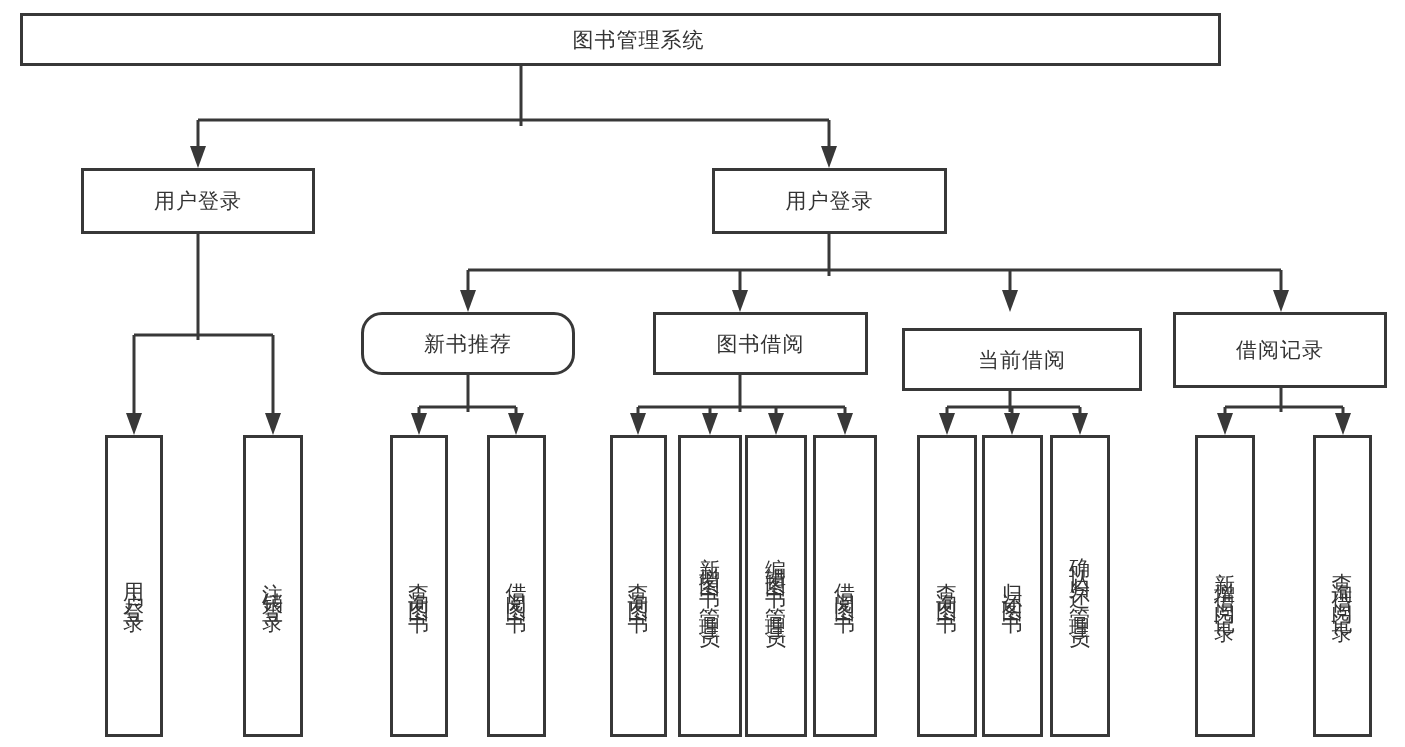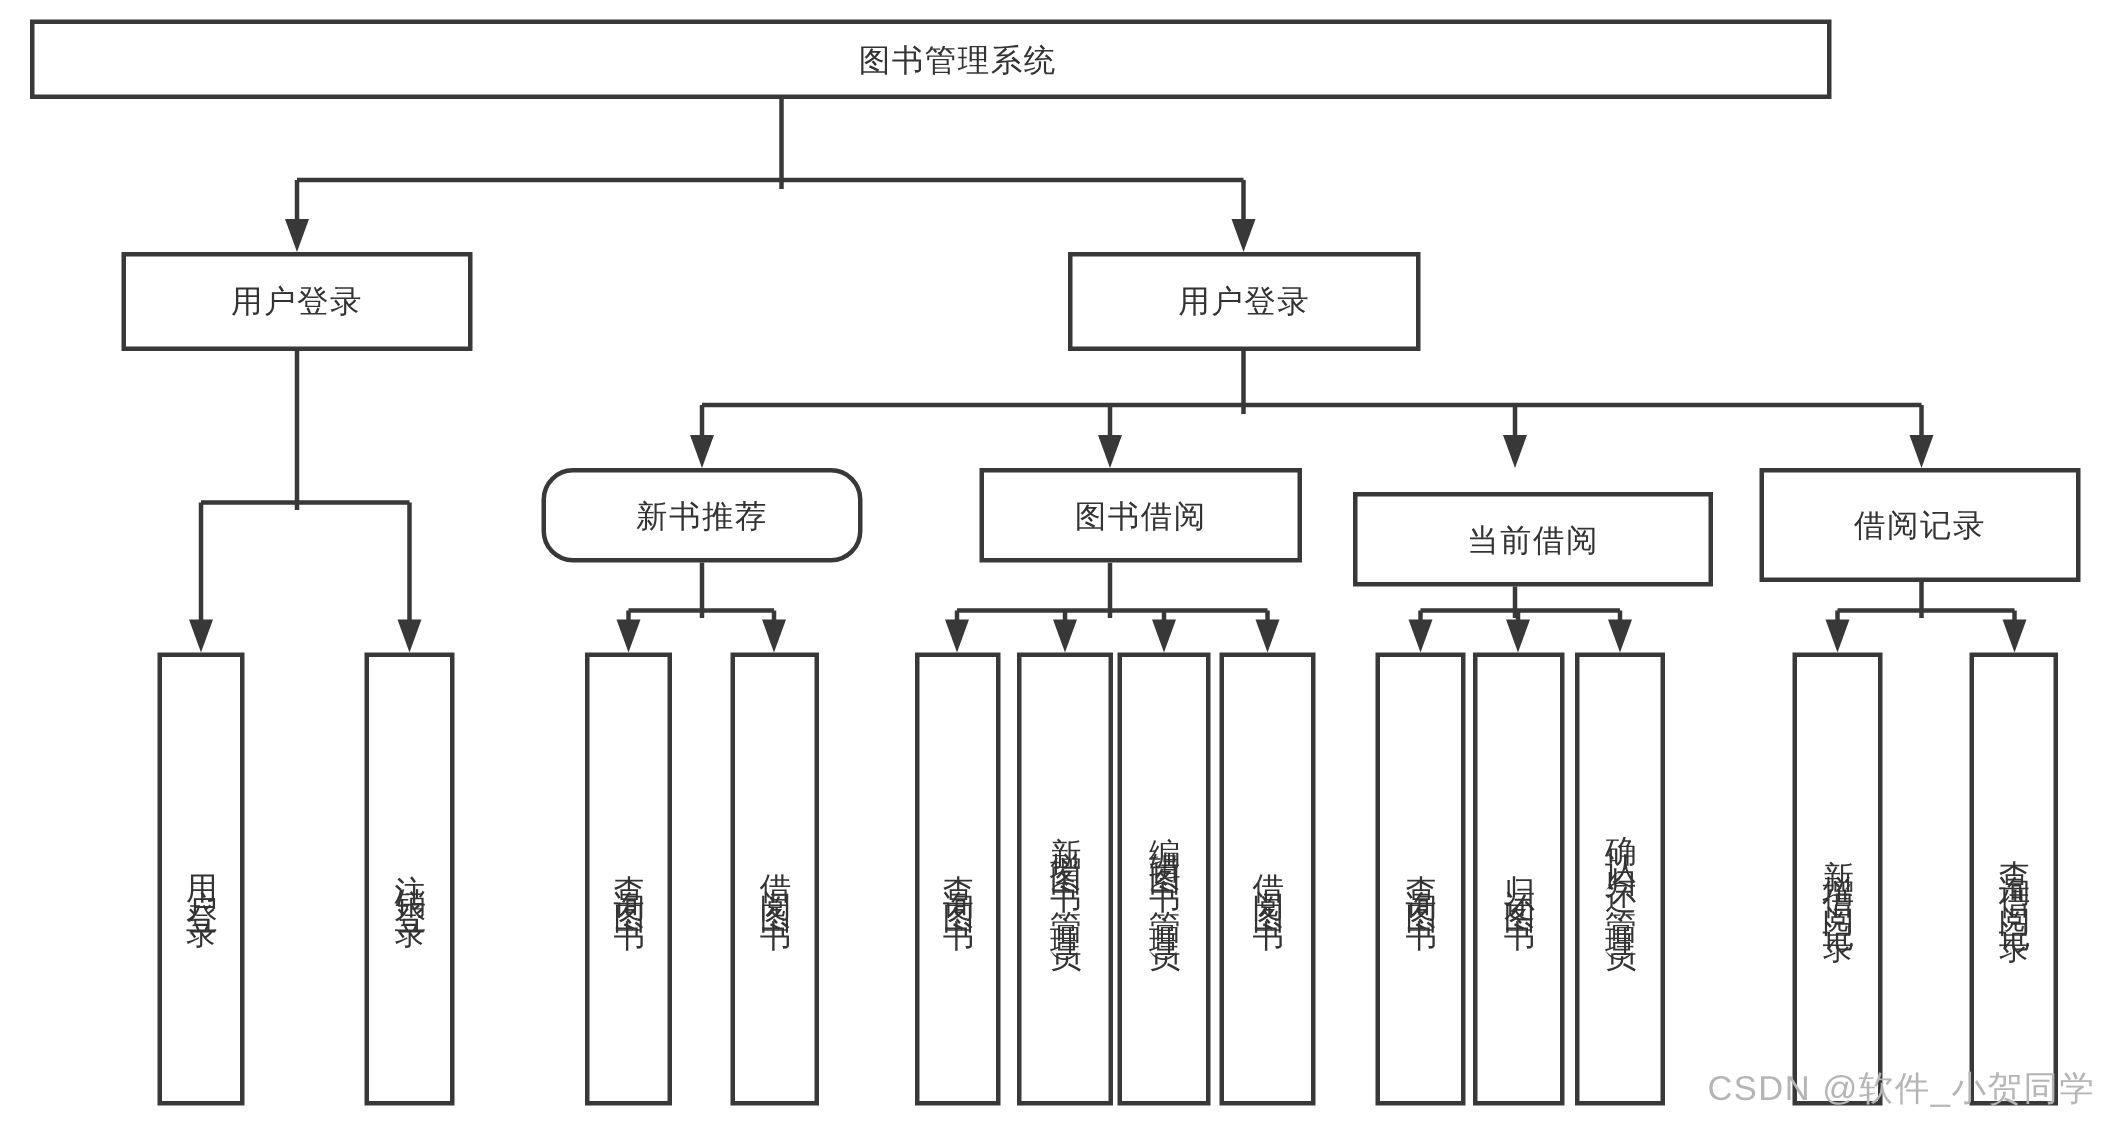--- a/index.html
+++ b/index.html
@@ -133,15 +133,14 @@
   <div class="box v-box" style="left:745px;top:435px;width:62px;height:302px;">编辑图书（管理员）</div>
   <div class="box v-box" style="left:813px;top:435px;width:64px;height:302px;">借阅图书</div>
 
   <div class="box v-box" style="left:917px;top:435px;width:60px;height:302px;">查询图书</div>
   <div class="box v-box" style="left:982px;top:435px;width:61px;height:302px;">归还图书</div>
   <div class="box v-box" style="left:1050px;top:435px;width:60px;height:302px;">确认归还（管理员）</div>
 
   <div class="box v-box" style="left:1195px;top:435px;width:60px;height:302px;">新增借阅记录</div>
   <div class="box v-box" style="left:1313px;top:435px;width:59px;height:302px;">查询借阅记录</div>
 
-  <div class="watermark">CSDN @软件_小贺同学</div>
 
 </div>
 
 </body></html>

